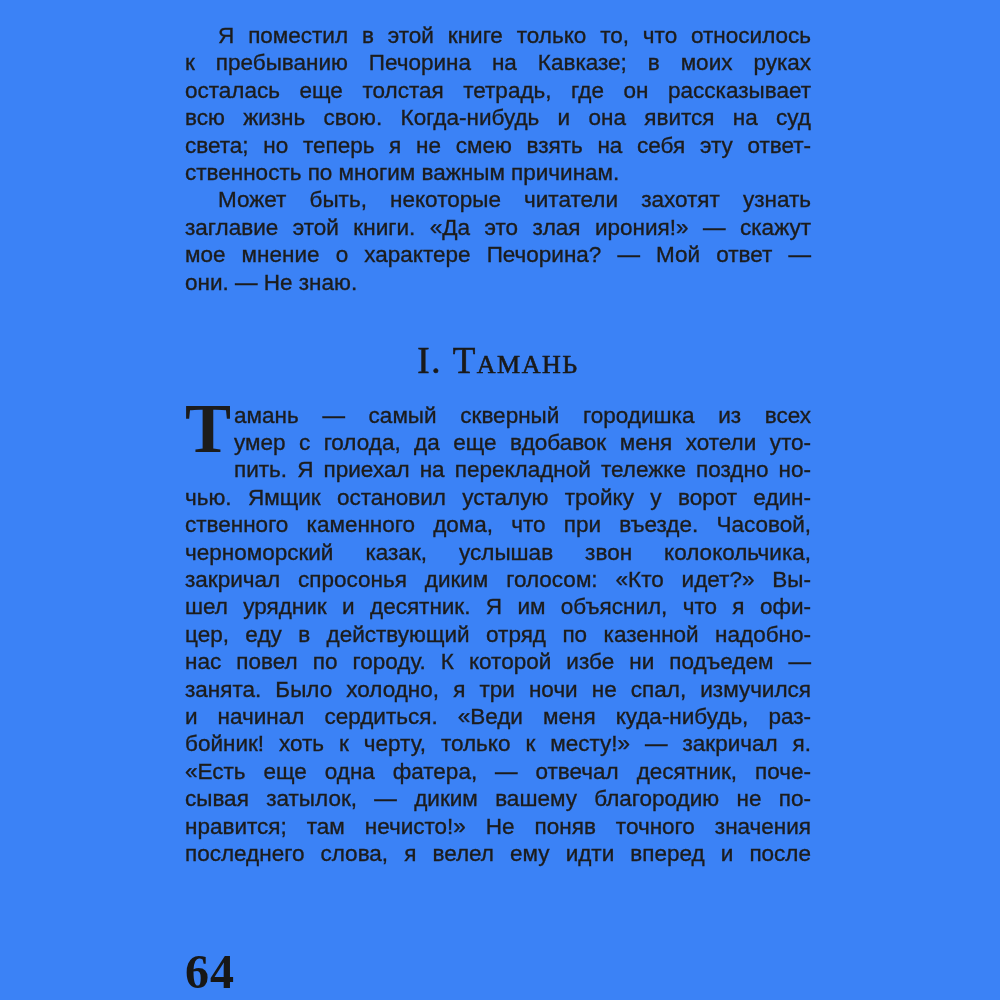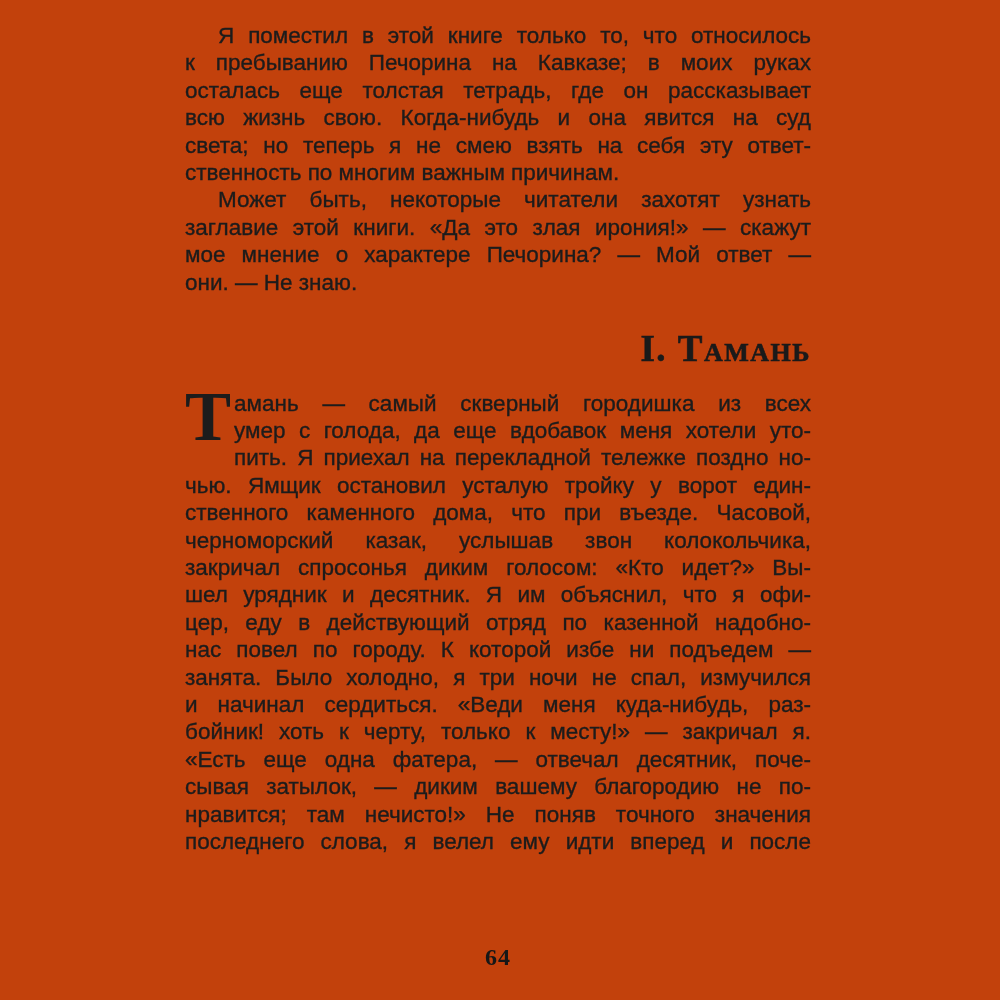--- a/index.html
+++ b/index.html
@@ -6,21 +6,21 @@
     margin: 0;
     padding: 0;
     width: 1000px;
     height: 1000px;
     overflow: hidden;
     background: #ffffff;
   }
   .page {
     position: absolute;
     inset: 0;
-    background: #c2410c;
+    background: #3b82f6;
     color: #1c1c1c;
     font-family: "Liberation Sans", sans-serif;
     padding-left: 20px;
   }
   .text-block {
     position: absolute;
     left: 185px;
     top: 22px;
     width: 626px;
     font-size: 22.5px;
@@ -28,24 +28,24 @@
     -webkit-text-stroke: 0.35px;
   }
   .line {
     text-align: justify;
     text-align-last: justify;
   }
   .line.last { text-align-last: left; }
   .line.indent { text-indent: 33px; }
   .paragraph { margin: 0; }
   .chapter-heading {
-    margin: 32px 0 19px 0;
-    text-align: right;
+    margin: 44px 0 19px 0;
+    text-align: center;
     font-family: "Liberation Serif", serif;
-    font-weight: 700;
+    font-weight: 400;
     font-variant: small-caps;
     font-size: 37px;
     line-height: 1.15;
     letter-spacing: 1.5px;
     -webkit-text-stroke: 0.6px;
     color: #1a1a1a;
   }
   .chapter-body { position: relative; }
   .dropcap {
     float: left;
@@ -56,24 +56,24 @@
     height: 55px;
     width: 42px;
     margin-right: 7px;
     -webkit-text-stroke: 0;
   }
   .page-number {
     position: absolute;
     left: 185px;
     width: 626px;
     top: 944px;
-    text-align: center;
+    text-align: left;
     font-family: "Liberation Serif", serif;
     font-weight: 700;
-    font-size: 24px;
+    font-size: 48px;
     letter-spacing: 1px;
     color: #171717;
   }
 </style>
 </head>
 <body>
 
 <div class="page">
   <div class="text-block">
 

